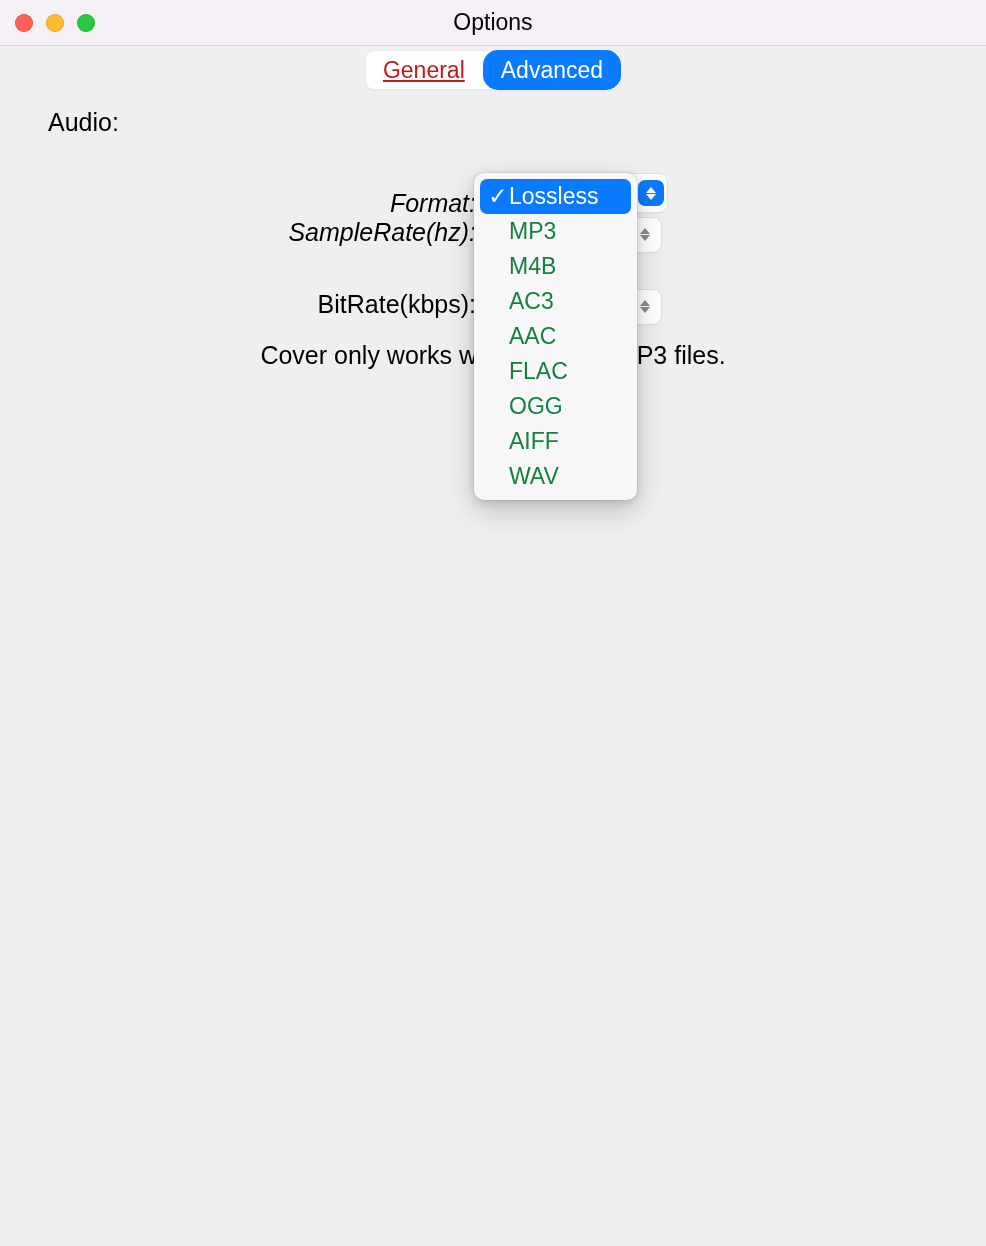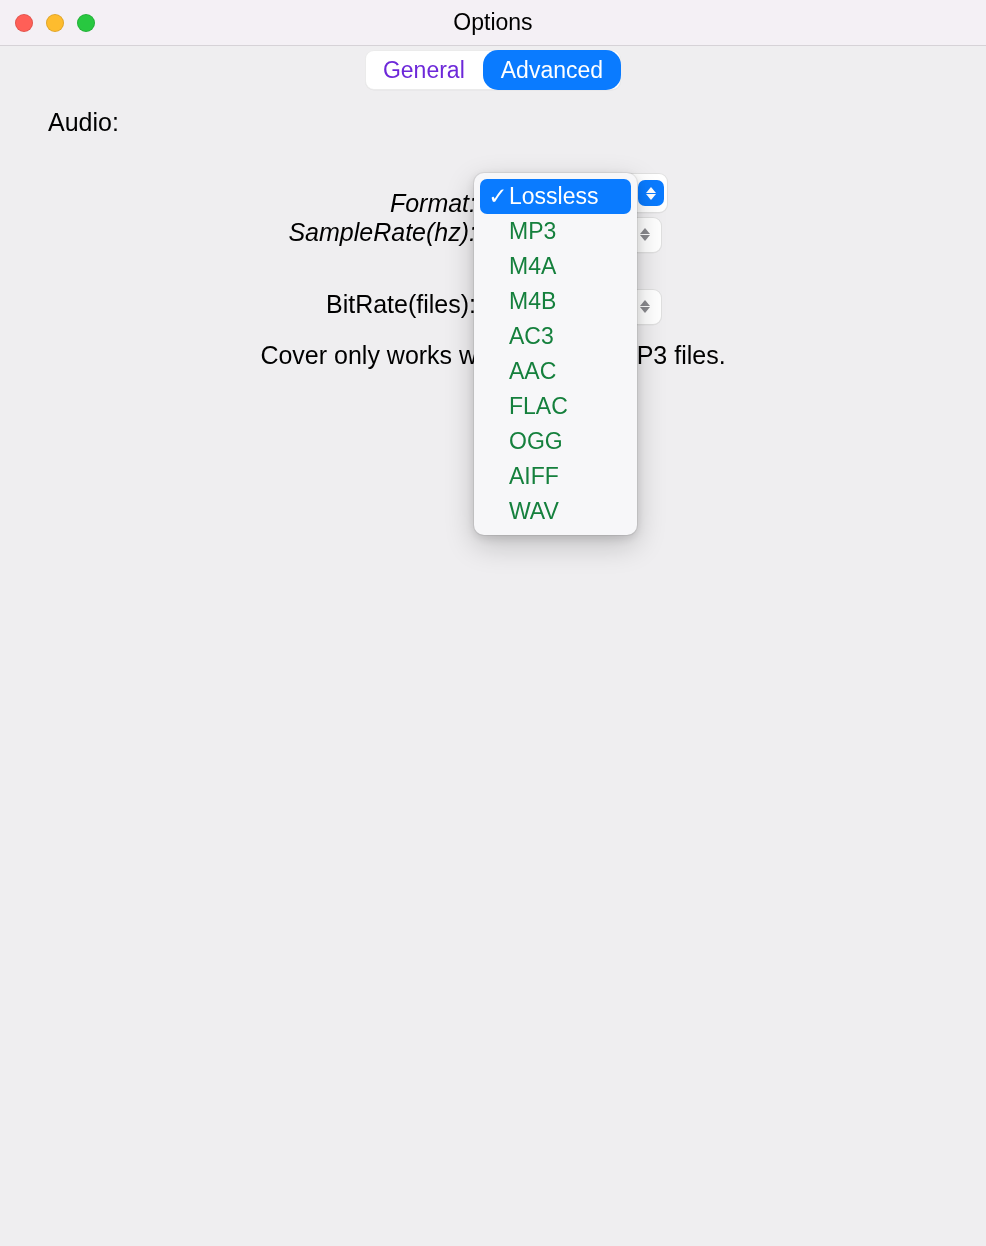--- a/index.html
+++ b/index.html
@@ -54,21 +54,21 @@
       overflow: hidden;
       height: 40px;
     }
     .seg .tab {
       display: flex;
       align-items: center;
       padding: 0 18px;
       font-size: 23px;
       cursor: default;
     }
-    .seg .tab.general { color: #6d28d9; }
+    .seg .tab.general { color: #b91c1c; text-decoration: underline; }
     .seg .tab.advanced {
       background: #0a7bff;
       color: #fff;
       border-radius: 15px;
     }
 
     
     .content {
       padding-top: 18px;
     }
@@ -240,21 +240,21 @@
         <div class="popup">
           <span class="arrows">
             <span class="tri up"></span>
               <span class="tri dn"></span>
           </span>
         </div>
       </div>
     </div>
 
     <div class="row bitrate">
-      <div class="label">BitRate(files):</div>
+      <div class="label">BitRate(kbps):</div>
       <div class="ctrl">
         <div class="popup">
           <span class="arrows">
             <span class="tri up"></span>
               <span class="tri dn"></span>
           </span>
         </div>
       </div>
     </div>
 
@@ -266,24 +266,20 @@
       <div class="item selected">
         <span class="check">✓</span>
         <span class="txt">Lossless</span>
       </div>
       <div class="item">
         <span class="check">✓</span>
         <span class="txt">MP3</span>
       </div>
       <div class="item">
         <span class="check">✓</span>
-        <span class="txt">M4A</span>
-      </div>
-      <div class="item">
-        <span class="check">✓</span>
         <span class="txt">M4B</span>
       </div>
       <div class="item">
         <span class="check">✓</span>
         <span class="txt">AC3</span>
       </div>
       <div class="item">
         <span class="check">✓</span>
         <span class="txt">AAC</span>
       </div>

